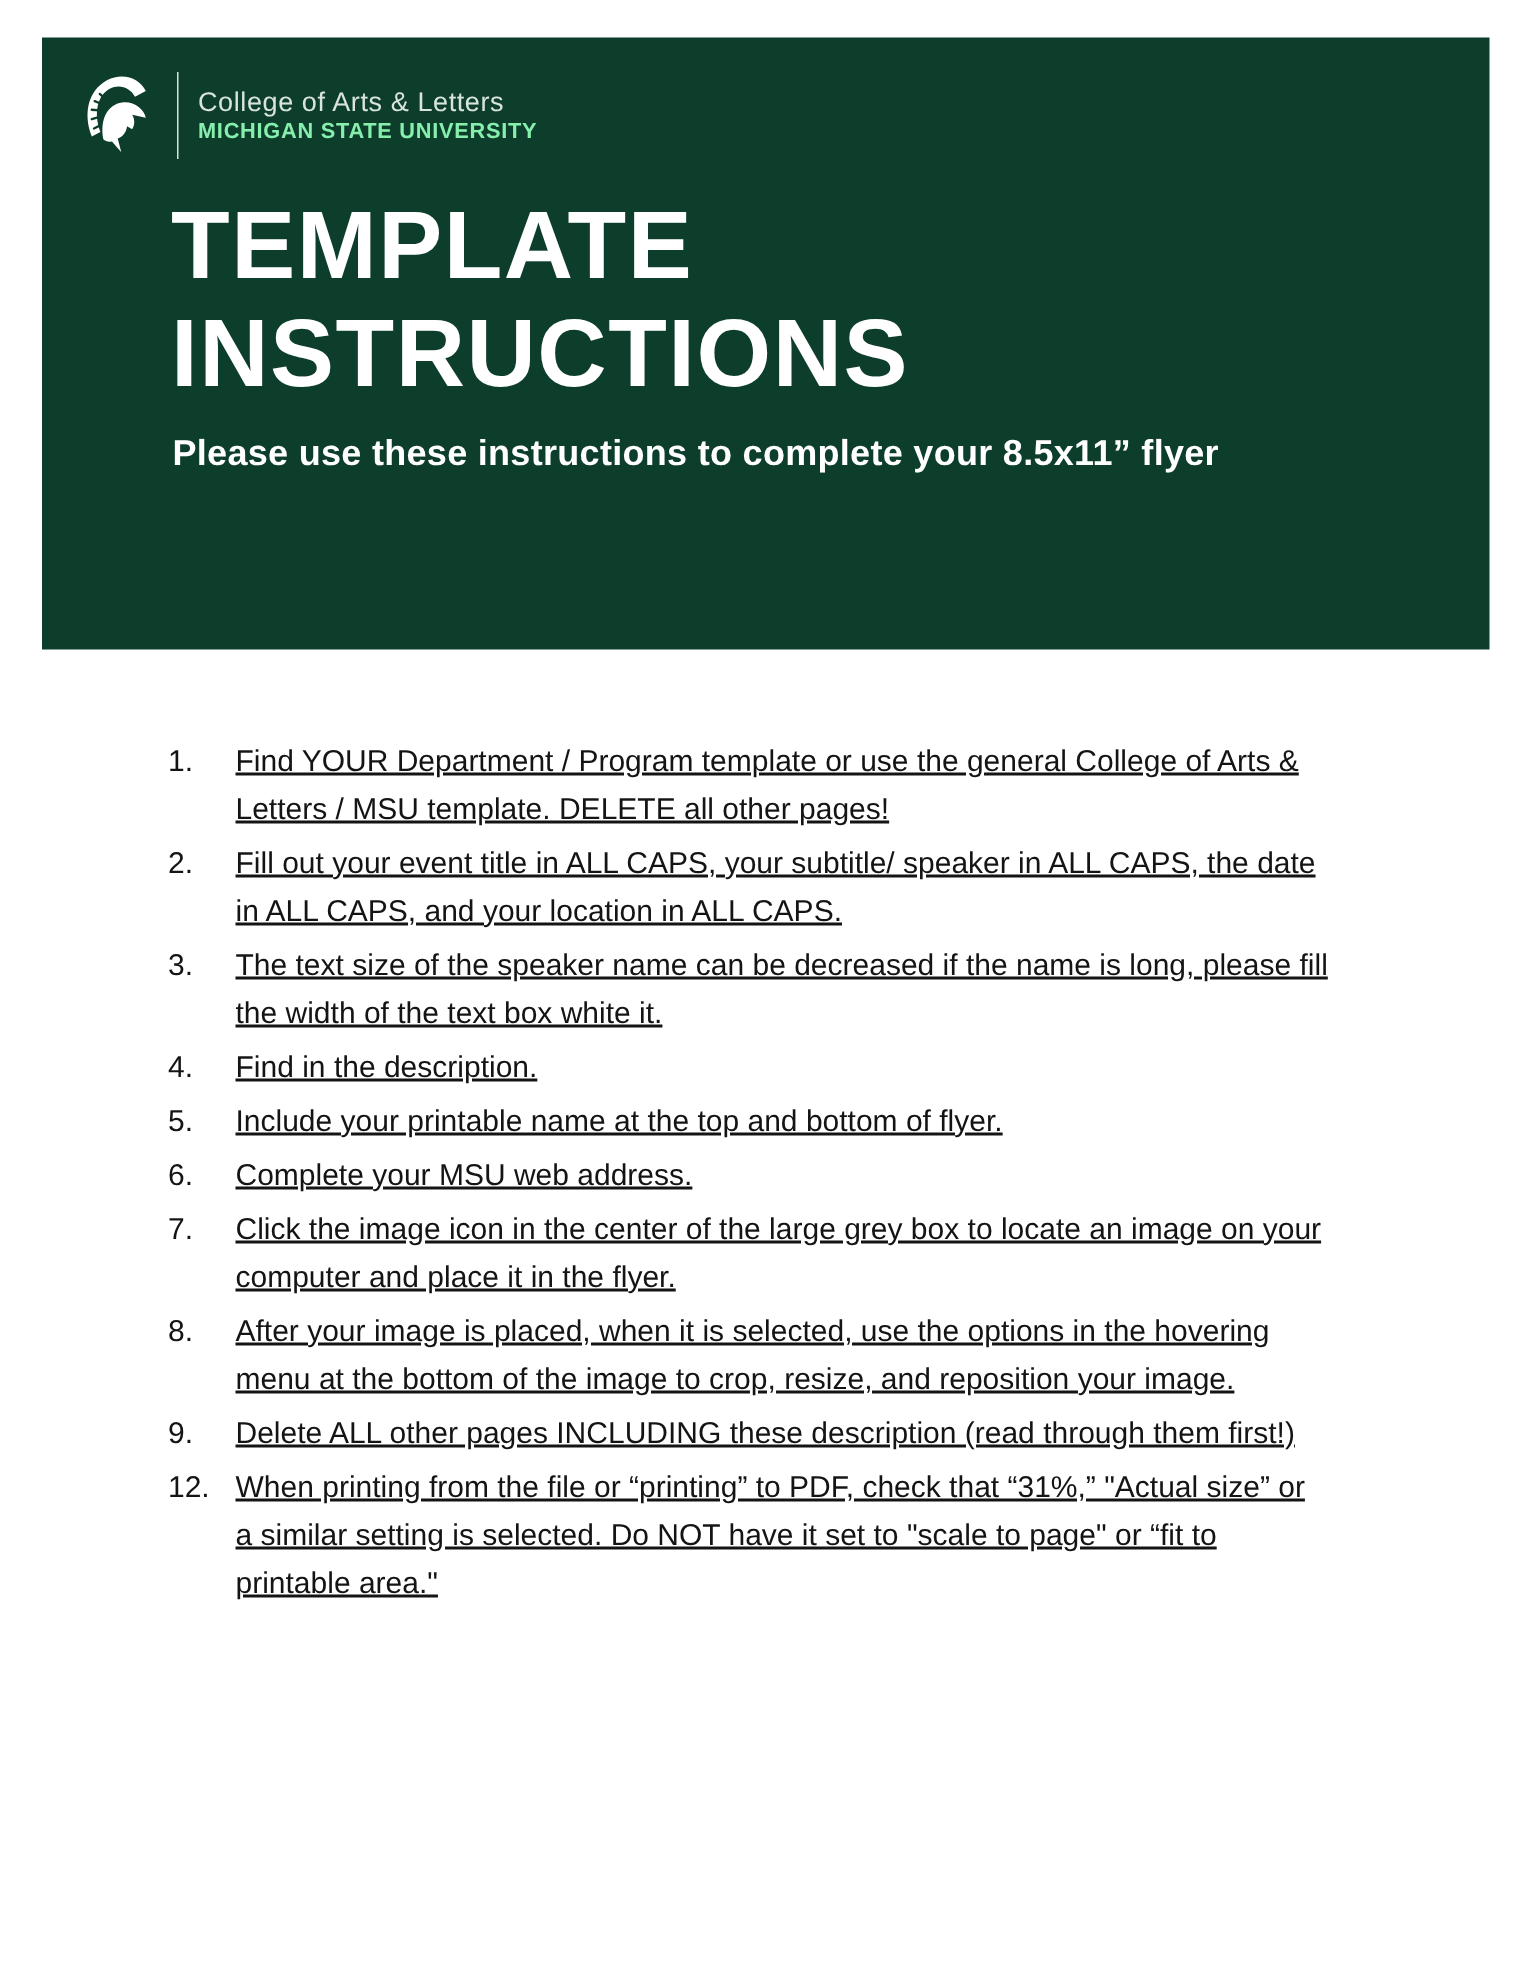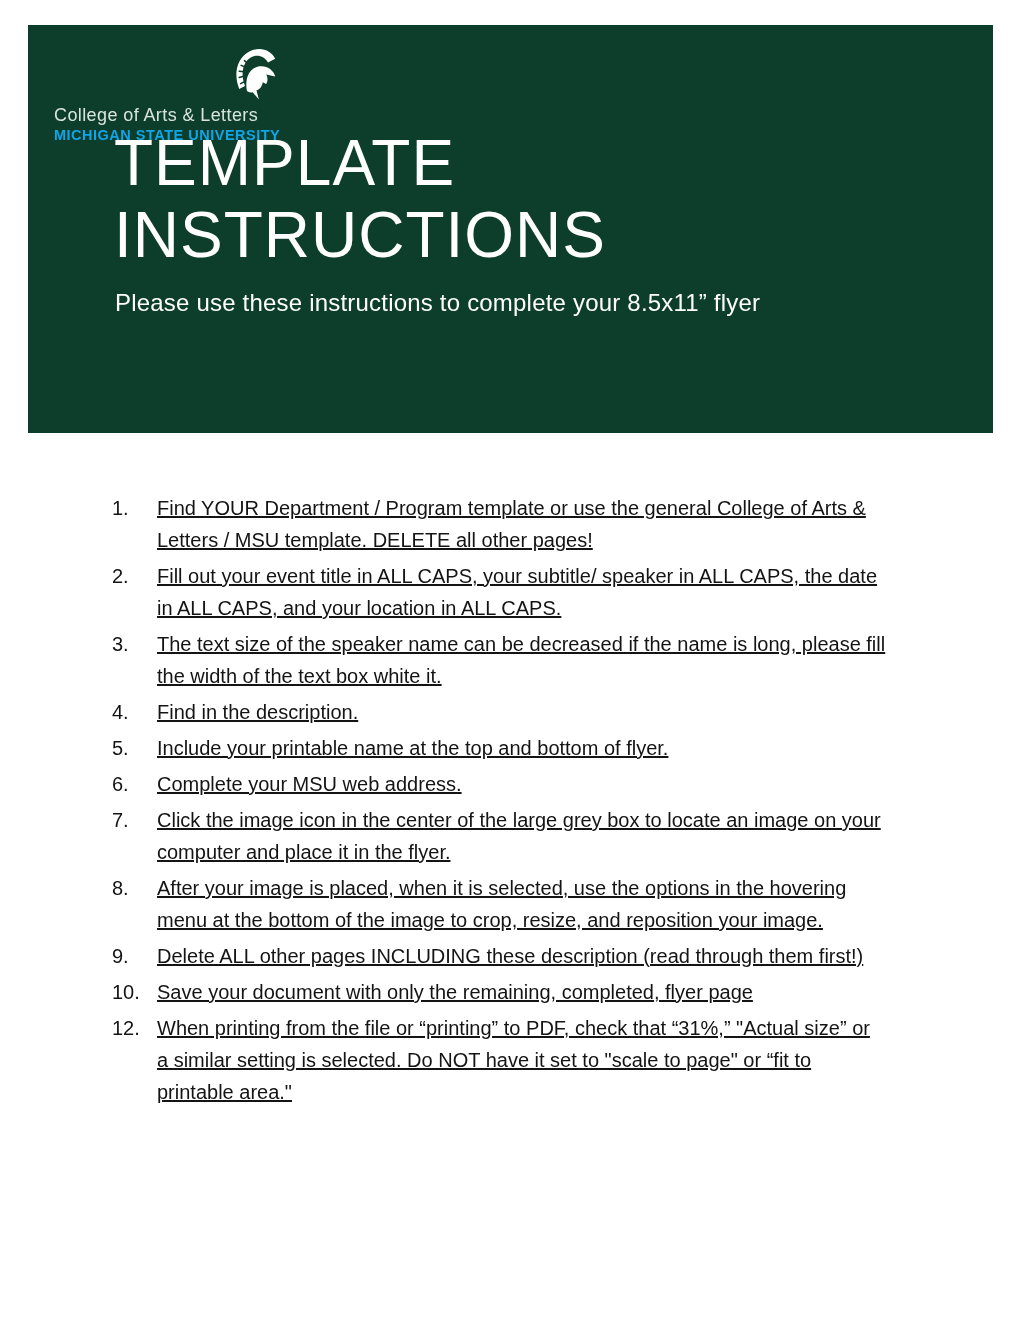--- a/index.html
+++ b/index.html
@@ -20,64 +20,63 @@
     width: 965px;
     height: 408px;
     background: #0d3e2c;
     color: #ffffff;
   }
   .brand {
     position: absolute;
     left: 26px;
     top: 20px;
     display: flex;
-    align-items: flex-end;
+    align-items: center;
     height: 64px;
-    flex-direction: column;
   }
   .brand-logo { width: 48px; height: 60px; flex: 0 0 auto; }
   .brand-divider {
     width: 1px;
     height: 58px;
     background: rgba(255,255,255,0.85);
     margin: 0 13px 0 16px;
   }
   .brand-college {
     font-size: 18px;
     font-weight: 400;
     color: #d9e4de;
     letter-spacing: 0.4px;
     line-height: 21px;
   }
   .brand-univ {
     font-size: 14.5px;
     font-weight: 700;
-    color: #0ea5e9;
+    color: #86efac;
     letter-spacing: 0.5px;
     line-height: 18px;
   }
   .banner-title {
     position: absolute;
     left: 86px;
     top: 102px;
     margin: 0;
     font-size: 64px;
     line-height: 72px;
-    font-weight: 400;
+    font-weight: 700;
     letter-spacing: 1px;
     white-space: pre-line;
     color: #ffffff;
   }
   .banner-subtitle {
     position: absolute;
     left: 87px;
     top: 264px;
     margin: 0;
     font-size: 24px;
-    font-weight: 400;
+    font-weight: 700;
     color: #ffffff;
     letter-spacing: 0.2px;
   }
 
   
   .instructions {
     position: absolute;
     left: 112px;
     top: 492px;
     width: 846px;
@@ -171,24 +170,20 @@
     <li>
       <span class="num">8.</span>
       <span class="txt">After your image is placed, when it is selected, use the options in the hovering
 menu at the bottom of the image to crop, resize, and reposition your image.</span>
     </li>
     <li>
       <span class="num">9.</span>
       <span class="txt">Delete ALL other pages INCLUDING these description (read through them first!)</span>
     </li>
     <li>
-      <span class="num">10.</span>
-      <span class="txt">Save your document with only the remaining, completed, flyer page</span>
-    </li>
-    <li>
       <span class="num">12.</span>
       <span class="txt">When printing from the file or “printing” to PDF, check that “31%,” "Actual size” or
 a similar setting is selected. Do NOT have it set to "scale to page" or “fit to
 printable area."</span>
     </li>
   </ol>
 
 </div>
 
 </body></html>

